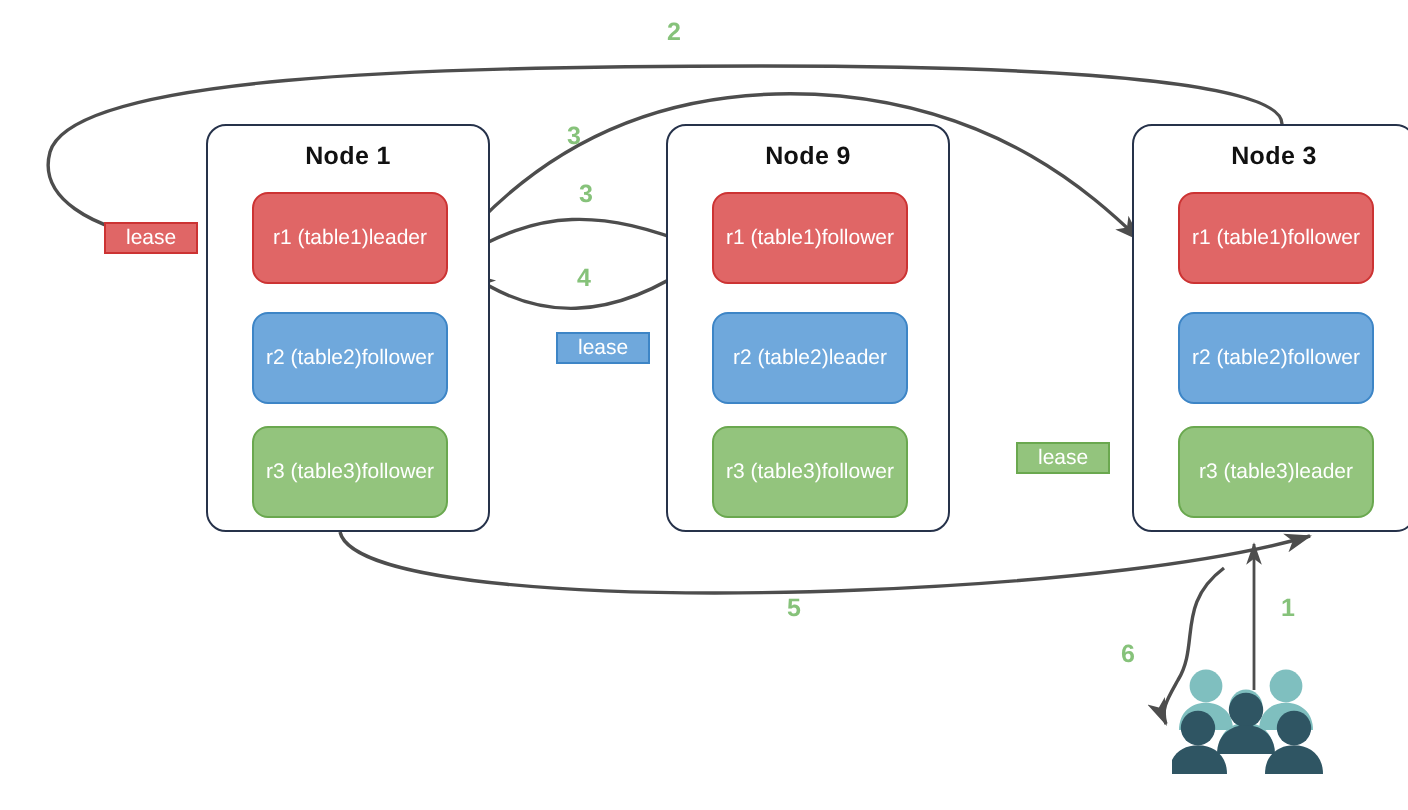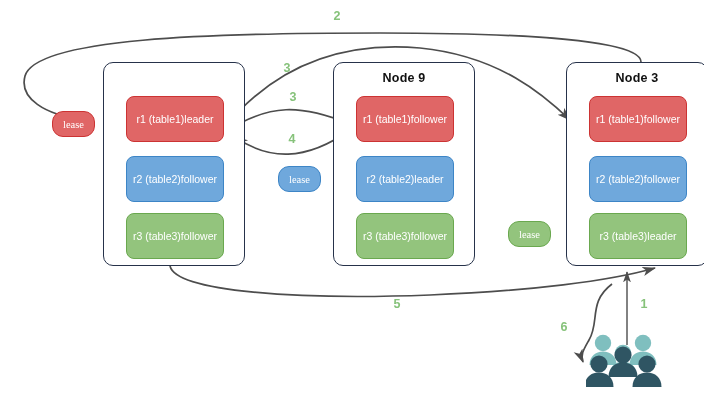--- a/index.html
+++ b/index.html
@@ -14,23 +14,23 @@
               font-size:12.5px;font-weight:bold;color:#111111;letter-spacing:.2px;}
   .replica{position:absolute;left:22px;width:98px;height:46px;border-radius:8px;
            box-sizing:border-box;display:flex;flex-direction:row;align-items:center;
            justify-content:center;color:#ffffff;font-size:10.5px;line-height:13px;
            text-align:center;}
   .replica .l1,.replica .l2{display:block;}
   .rep-red{background:#e06666;border:1.4px solid #cc3333;}
   .rep-blue{background:#6fa8dc;border:1.4px solid #3d85c6;justify-content:center;}
   .rep-green{background:#93c47d;border:1.4px solid #6aa84f;}
 
-  .lease{position:absolute;height:26px;border-radius:11px;box-sizing:border-box;
+  .lease{position:absolute;height:16px;border-radius:0;box-sizing:border-box;
          display:flex;align-items:center;justify-content:center;color:#ffffff;
-         font-size:10.5px;padding:0 10px;font-family:Liberation Serif, serif;}
+         font-size:10.5px;padding:0 10px;}
   .lease-red{background:#e06666;border:1.4px solid #cc3333;}
   .lease-blue{background:#6fa8dc;border:1.4px solid #3d85c6;}
   .lease-green{background:#93c47d;border:1.4px solid #6aa84f;}
 
   .num{position:absolute;color:#86c27a;font-size:12.5px;font-weight:bold;
        text-align:center;}
   .people{position:absolute;}
 </style>
 </head>
 <body>
@@ -53,20 +53,21 @@
     <path d="M 350 130 C 305 162 268 160 235 137" fill="none" stroke="#4d4d4d" stroke-width="1.7" marker-end="url(#ah)"></path>
 
     <path d="M 170 266 C 176 292 300 300 430 295 C 530 291 610 281 655 268" fill="none" stroke="#4d4d4d" stroke-width="1.7" marker-end="url(#ah)"></path>
 
     <path d="M 627 345 L 627 272" fill="none" stroke="#4d4d4d" stroke-width="1.4" marker-end="url(#ah)"></path>
 
     <path d="M 612 284 C 588 302 600 322 589 340 C 584 349 580 355 583 362" fill="none" stroke="#4d4d4d" stroke-width="1.7" marker-end="url(#ah)"></path>
   </svg>
 
   <div class="node" style="left:103px;top:62px;width:142px;height:204px;">
+    <div class="node-title">Node 1</div>
     <div class="replica rep-red" style="top:33px;">
       <span class="l1">r1 (table1)</span>
       <span class="l2">leader</span>
     </div>
     <div class="replica rep-blue" style="top:93px;">
       <span class="l1">r2 (table2)</span>
       <span class="l2">follower</span>
     </div>
     <div class="replica rep-green" style="top:150px;">
       <span class="l1">r3 (table3)</span>

